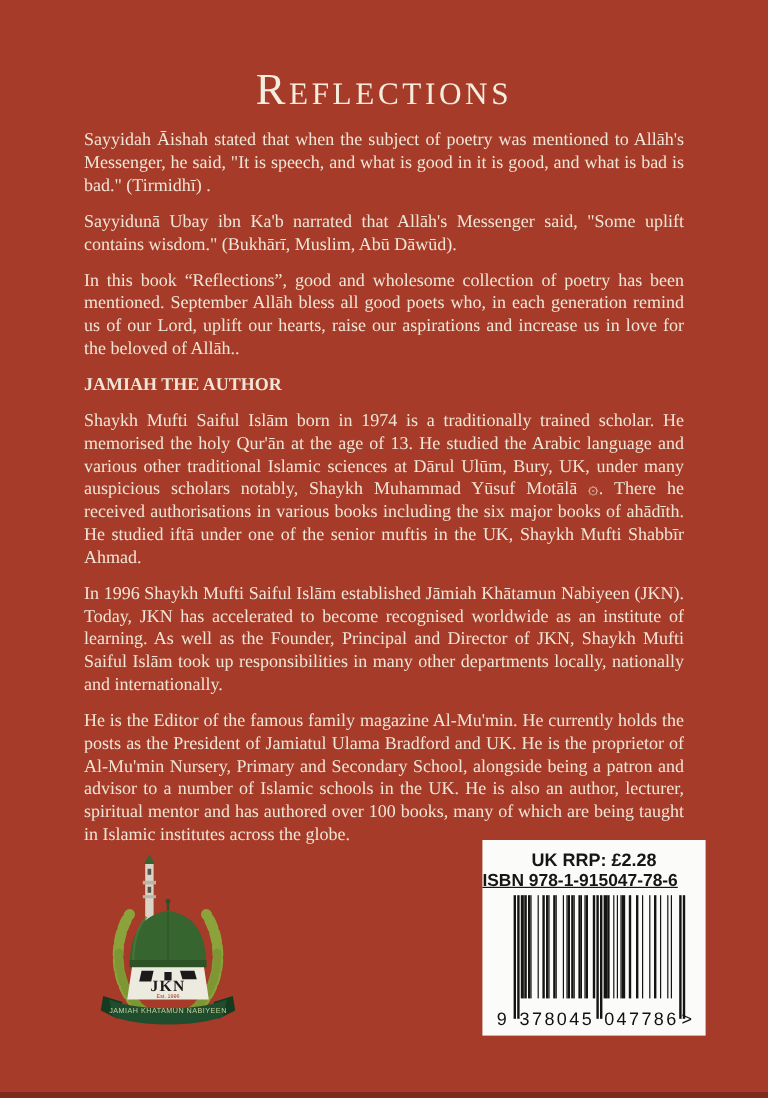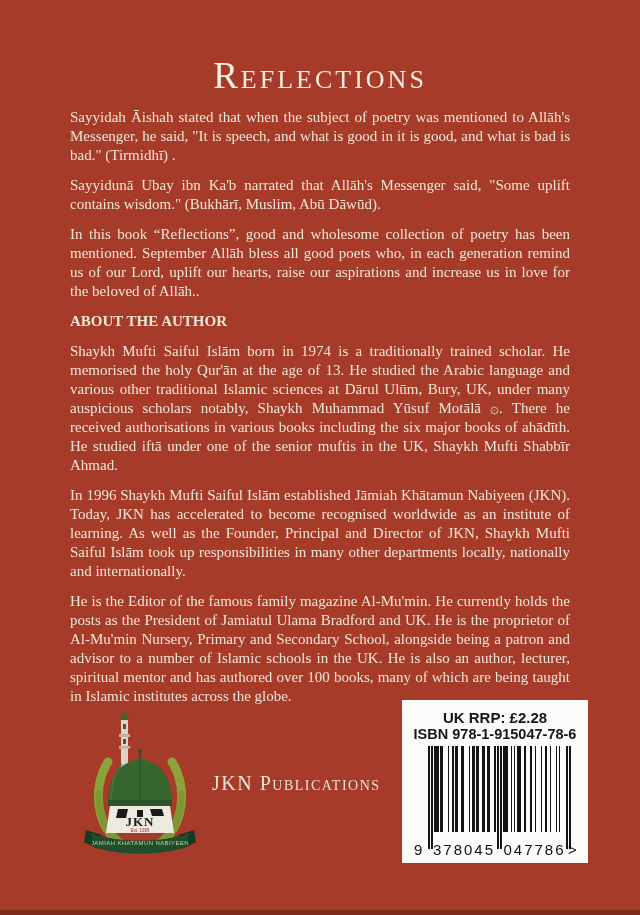--- a/index.html
+++ b/index.html
@@ -63,21 +63,21 @@
     background:#FBFBF9;
     box-sizing:border-box;
     padding-top:9px;
     font-family:"Liberation Sans", sans-serif;
     color:#161616;
   }
   .rrp-line{
     text-align:center;font-weight:bold;font-size:15px;line-height:17px;
   }
   .isbn-line{
-    text-align:center;font-weight:bold;font-size:14.5px;line-height:17px;
+    font-weight:bold;font-size:14.5px;line-height:17px;text-decoration:underline;
   }
   .barcode-area{
     position:relative;
     width:162px;height:112px;
     margin:3px auto 0 auto;
   }
   .barcode-bars{
     position:absolute;left:14px;top:0;
     display:flex;align-items:flex-start;
   }
@@ -99,21 +99,21 @@
 <body>
 
 <div class="cover">
 
   <h1 class="book-title">Reflections</h1>
 
   <div class="content">
     <p>Sayyidah Āishah stated that when the subject of poetry was mentioned to Allāh's Messenger, he said, "It is speech, and what is good in it is good, and what is bad is bad." (Tirmidhī) .</p>
     <p>Sayyidunā Ubay ibn Ka'b narrated that Allāh's Messenger said, "Some uplift contains wisdom." (Bukhārī, Muslim, Abū Dāwūd).</p>
     <p>In this book “Reflections”, good and wholesome collection of poetry has been mentioned. September Allāh bless all good poets who, in each generation remind us of our Lord, uplift our hearts, raise our aspirations and increase us in love for the beloved of Allāh..</p>
-    <p class="about-heading">ABOUT THE AUTHOR</p>
+    <p class="about-heading">JAMIAH THE AUTHOR</p>
     <p>Shaykh Mufti Saiful Islām born in 1974 is a traditionally trained scholar. He memorised the holy Qur'ān at the age of 13. He studied the Arabic language and various other traditional Islamic sciences at Dārul Ulūm, Bury, UK, under many auspicious scholars notably, Shaykh Muhammad Yūsuf Motālā ۞. There he received authorisations in various books including the six major books of ahādīth. He studied iftā under one of the senior muftis in the UK, Shaykh Mufti Shabbīr Ahmad.</p>
     <p>In 1996 Shaykh Mufti Saiful Islām established Jāmiah Khātamun Nabiyeen (JKN). Today, JKN has accelerated to become recognised worldwide as an institute of learning. As well as the Founder, Principal and Director of JKN, Shaykh Mufti Saiful Islām took up responsibilities in many other departments locally, nationally and internationally.</p>
     <p>He is the Editor of the famous family magazine Al-Mu'min. He currently holds the posts as the President of Jamiatul Ulama Bradford and UK. He is the proprietor of Al-Mu'min Nursery, Primary and Secondary School, alongside being a patron and advisor to a number of Islamic schools in the UK. He is also an author, lecturer, spiritual mentor and has authored over 100 books, many of which are being taught in Islamic institutes across the globe.</p>
   </div>
 
   <div class="publisher">
     <svg width="112" height="142" viewBox="0 0 112 142" aria-hidden="true">
 
       <g>
         <path d="M30,126 C12,108 9,74 24,50" fill="none" stroke="#8CA33B" stroke-width="9" stroke-dasharray="7.5 4" stroke-linecap="round"></path>
@@ -149,21 +149,20 @@
         <text x="56" y="120" text-anchor="middle" font-family="Liberation Sans, sans-serif" font-size="4.5" fill="#A03020">Est. 1996</text>
       </g>
 
       <g>
         <path d="M2,118 L18,123 L14,137 L0,130 Z" fill="#143A20"></path>
         <path d="M110,118 L94,123 L98,137 L112,130 Z" fill="#143A20"></path>
         <path d="M7,121 C32,131 80,131 105,121 L102,135 C78,144 34,144 10,135 Z" fill="#1F4D2E"></path>
         <text x="56" y="132.5" text-anchor="middle" font-family="Liberation Sans, sans-serif" font-size="6" fill="#C4D49A" letter-spacing="0.4">JAMIAH KHATAMUN NABIYEEN</text>
       </g>
     </svg>
-    <div class="publisher-name">JKN Publications</div>
   </div>
 
   <div class="price-box">
     <div class="rrp-line">UK RRP: £2.28</div>
     <div class="isbn-line">ISBN 978-1-915047-78-6</div>
     <div class="barcode-area">
       <div class="barcode-bars">
           <div class="module bar guard"></div>
           <div class="module guard"></div>
           <div class="module bar guard"></div>

